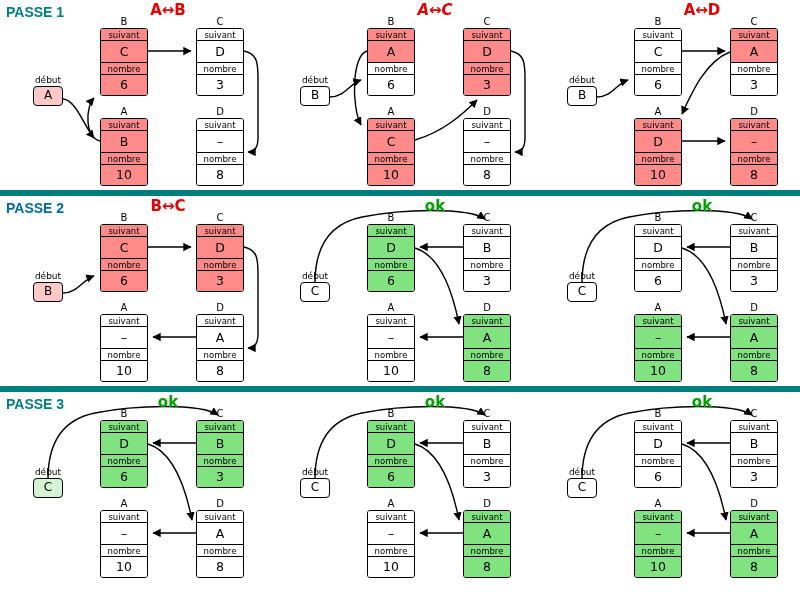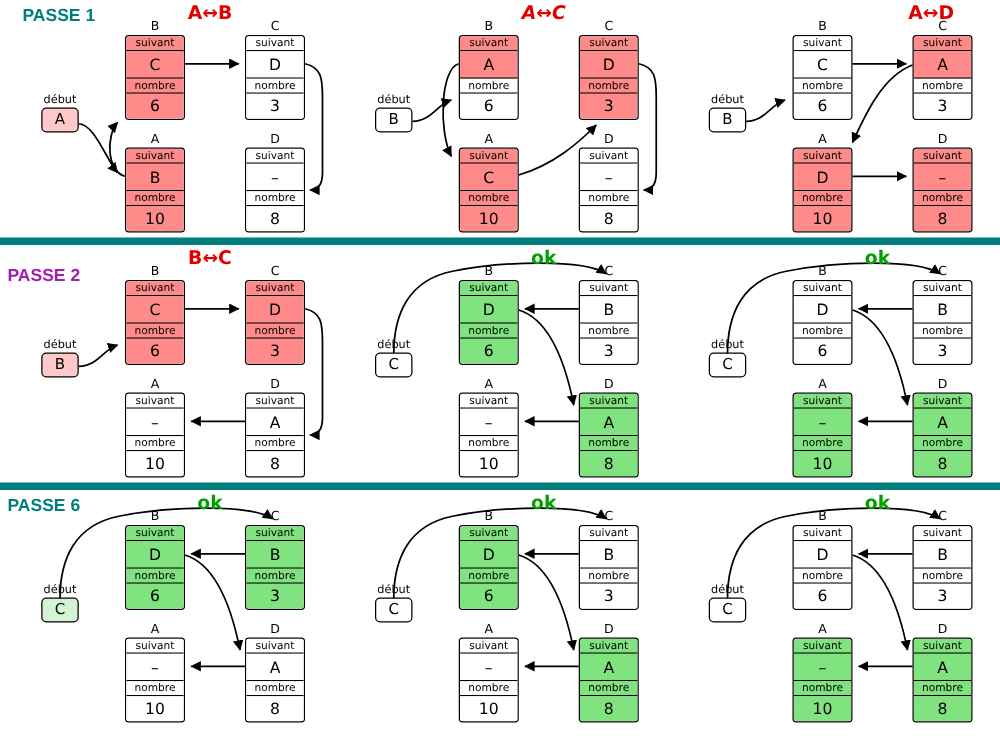--- a/index.html
+++ b/index.html
@@ -50,21 +50,21 @@
 
 <svg width="0" height="0" style="position:absolute" aria-hidden="true">
   <defs>
     <marker id="ah" markerWidth="6.5" markerHeight="6.5" refX="5.5" refY="3" orient="auto">
       <path d="M0,0 L6,3 L0,6 Z" fill="#000"></path>
     </marker>
   </defs>
 </svg>
 
 <div class="row" id="row0">
-  <div class="pass-label" style="color: rgb(0, 125, 125); margin-left: 12px;">PASSE 1</div>
+  <div class="pass-label" style="color: rgb(0, 125, 125);">PASSE 1</div>
 
   <div class="panel" style="left: 0px;">
     <svg class="wires" viewBox="0 0 267 190">
         <path d="M63,99 C76,100 84,126 94,138" class="wire" stroke="#000000" marker-end="url(#ah)"></path>
         <path d="M148,51 L191,51" class="wire" stroke="#000000" marker-end="url(#ah)"></path>
         <path d="M244,51 C257,54 258,62 258,78 L258,138 C258,149 253,152 248,152" class="wire" stroke="#000000" marker-end="url(#ah)"></path>
         <path d="M100,141 C85,137 85,108 94,98" class="wire" stroke="#000000" marker-end="url(#ah)"></path>
       </svg>
     <div class="title" style="color: rgb(224, 0, 0);">A↔B</div>
     <div class="debut-wrap">
@@ -167,21 +167,21 @@
   </div>
 </div>
 
   <div class="panel" style="left: 534px;">
     <svg class="wires" viewBox="0 0 267 190">
         <path d="M63,97 C78,97 82,84 94,80" class="wire" stroke="#000000" marker-end="url(#ah)"></path>
         <path d="M148,51 L191,51" class="wire" stroke="#000000" marker-end="url(#ah)"></path>
         <path d="M196,52 C172,61 158,92 148,114" class="wire" stroke="#000000" marker-end="url(#ah)"></path>
         <path d="M148,141 L191,141" class="wire" stroke="#000000" marker-end="url(#ah)"></path>
       </svg>
-    <div class="title" style="color: rgb(224, 0, 0); margin-left: 43px;">A↔D</div>
+    <div class="title" style="color: rgb(224, 0, 0);">A↔D</div>
     <div class="debut-wrap">
       <div class="debut-label">début</div>
       <div class="debut-box">B</div>
     </div>
 
   <div class="node" style="left: 100px; top: 16px;">
     <div class="node-label">B</div>
     <div class="node-box">
       <div class="cell hdr">suivant</div>
       <div class="cell val">C</div>
@@ -216,21 +216,21 @@
       <div class="cell hdr" style="background: rgb(255, 138, 138);">suivant</div>
       <div class="cell val" style="background: rgb(255, 138, 138);">–</div>
       <div class="cell hdr" style="background: rgb(255, 138, 138);">nombre</div>
       <div class="cell val" style="background: rgb(255, 138, 138);">8</div>
     </div>
   </div>
 </div>
 </div>
 <div class="sep" style="background: rgb(0, 125, 125);"></div>
 <div class="row" id="row1">
-  <div class="pass-label" style="color: #a21caf; margin-top: 12px;">PASSE 2</div>
+  <div class="pass-label" style="color: #0369a1;">PASSE 2</div>
 
   <div class="panel" style="left: 0px;">
     <svg class="wires" viewBox="0 0 267 190">
         <path d="M63,97 C78,97 82,84 94,80" class="wire" stroke="#000000" marker-end="url(#ah)"></path>
         <path d="M148,51 L191,51" class="wire" stroke="#000000" marker-end="url(#ah)"></path>
         <path d="M244,51 C257,54 258,62 258,78 L258,138 C258,149 253,152 248,152" class="wire" stroke="#000000" marker-end="url(#ah)"></path>
         <path d="M196,141 L153,141" class="wire" stroke="#000000" marker-end="url(#ah)"></path>
       </svg>
     <div class="title" style="color: rgb(224, 0, 0);">B↔C</div>
     <div class="debut-wrap">
@@ -382,21 +382,21 @@
       <div class="cell hdr" style="background: rgb(128, 227, 128);">suivant</div>
       <div class="cell val" style="background: rgb(128, 227, 128);">A</div>
       <div class="cell hdr" style="background: rgb(128, 227, 128);">nombre</div>
       <div class="cell val" style="background: rgb(128, 227, 128);">8</div>
     </div>
   </div>
 </div>
 </div>
 <div class="sep" style="background: rgb(0, 125, 125);"></div>
 <div class="row last" id="row2">
-  <div class="pass-label" style="color: rgb(0, 125, 125);">PASSE 6</div>
+  <div class="pass-label" style="color: rgb(0, 125, 125);">PASSE 3</div>
 
   <div class="panel" style="left: 0px;">
     <svg class="wires" viewBox="0 0 267 190">
         <path d="M48,87 C48,55 60,28 95,21 C135,13 200,11 218,23" class="wire" stroke="#000000" marker-end="url(#ah)"></path>
         <path d="M148,52 C174,60 186,98 192,128" class="wire" stroke="#000000" marker-end="url(#ah)"></path>
         <path d="M196,51 L153,51" class="wire" stroke="#000000" marker-end="url(#ah)"></path>
         <path d="M196,141 L153,141" class="wire" stroke="#000000" marker-end="url(#ah)"></path>
       </svg>
     <div class="title" style="color: rgb(0, 160, 0);">ok</div>
     <div class="debut-wrap">

